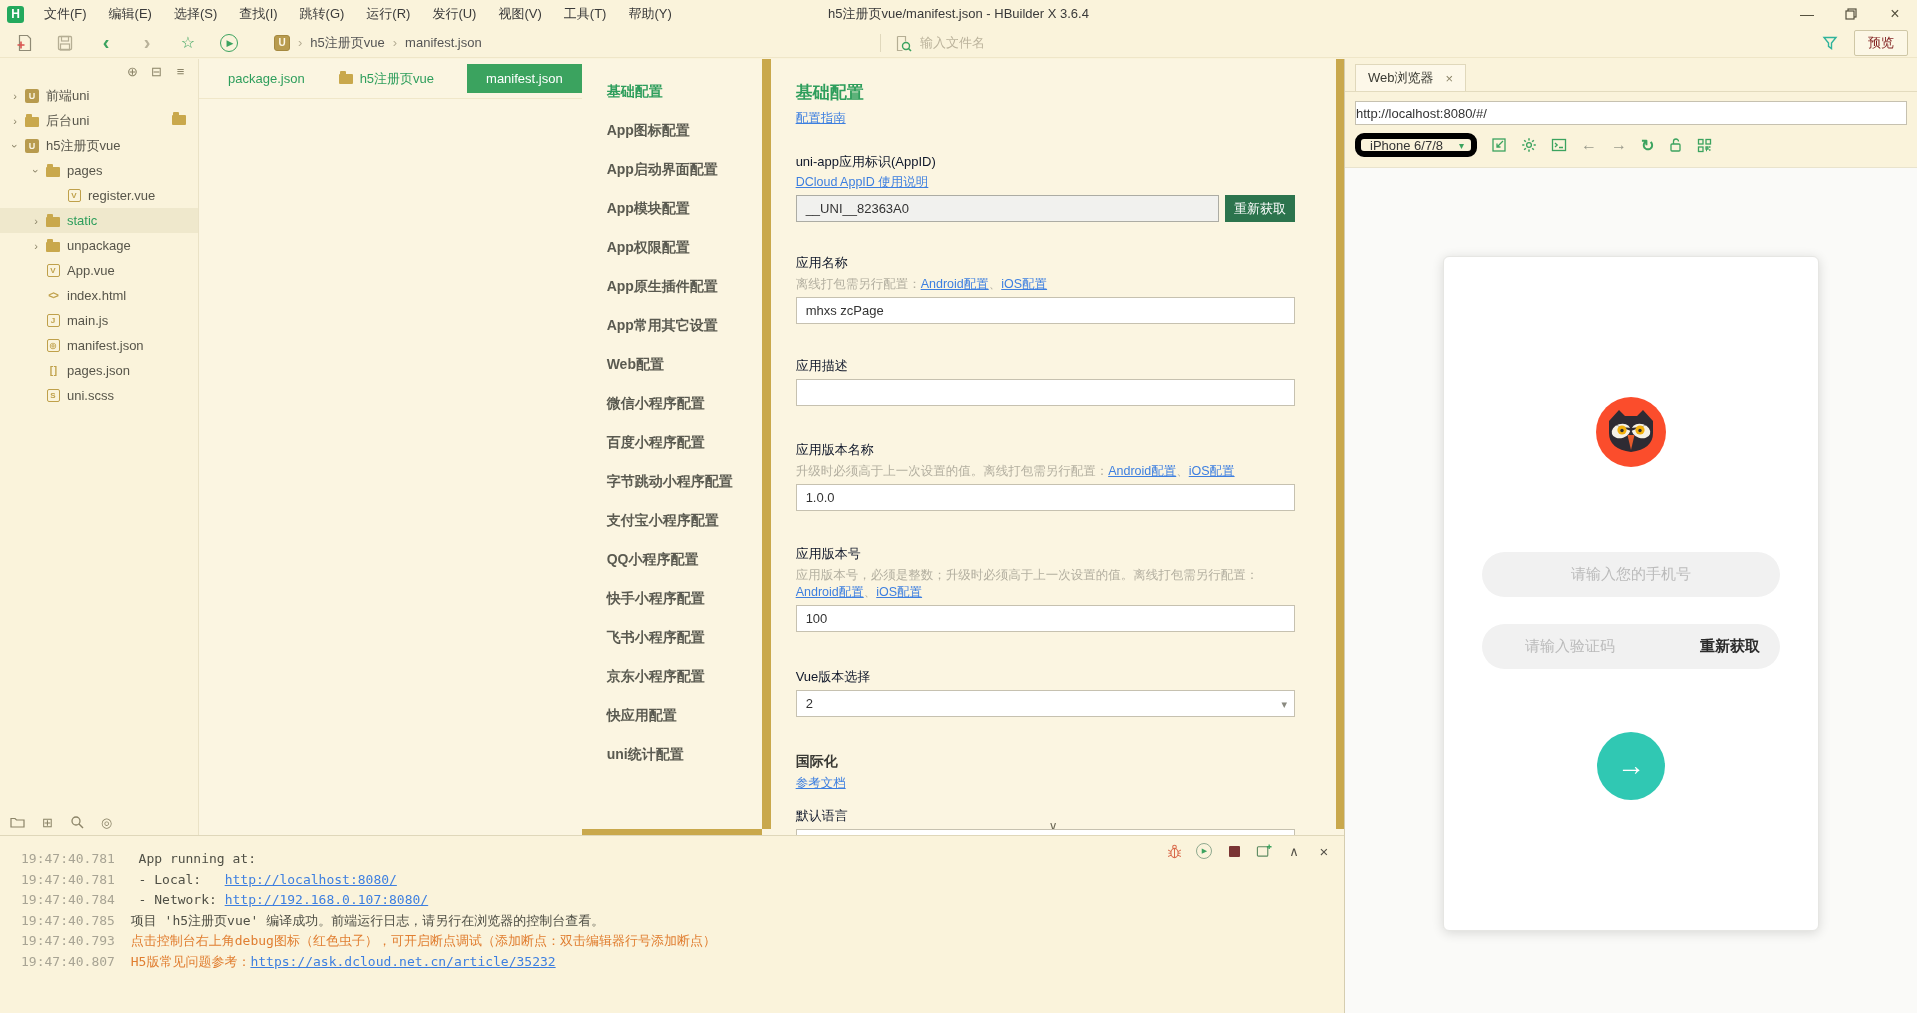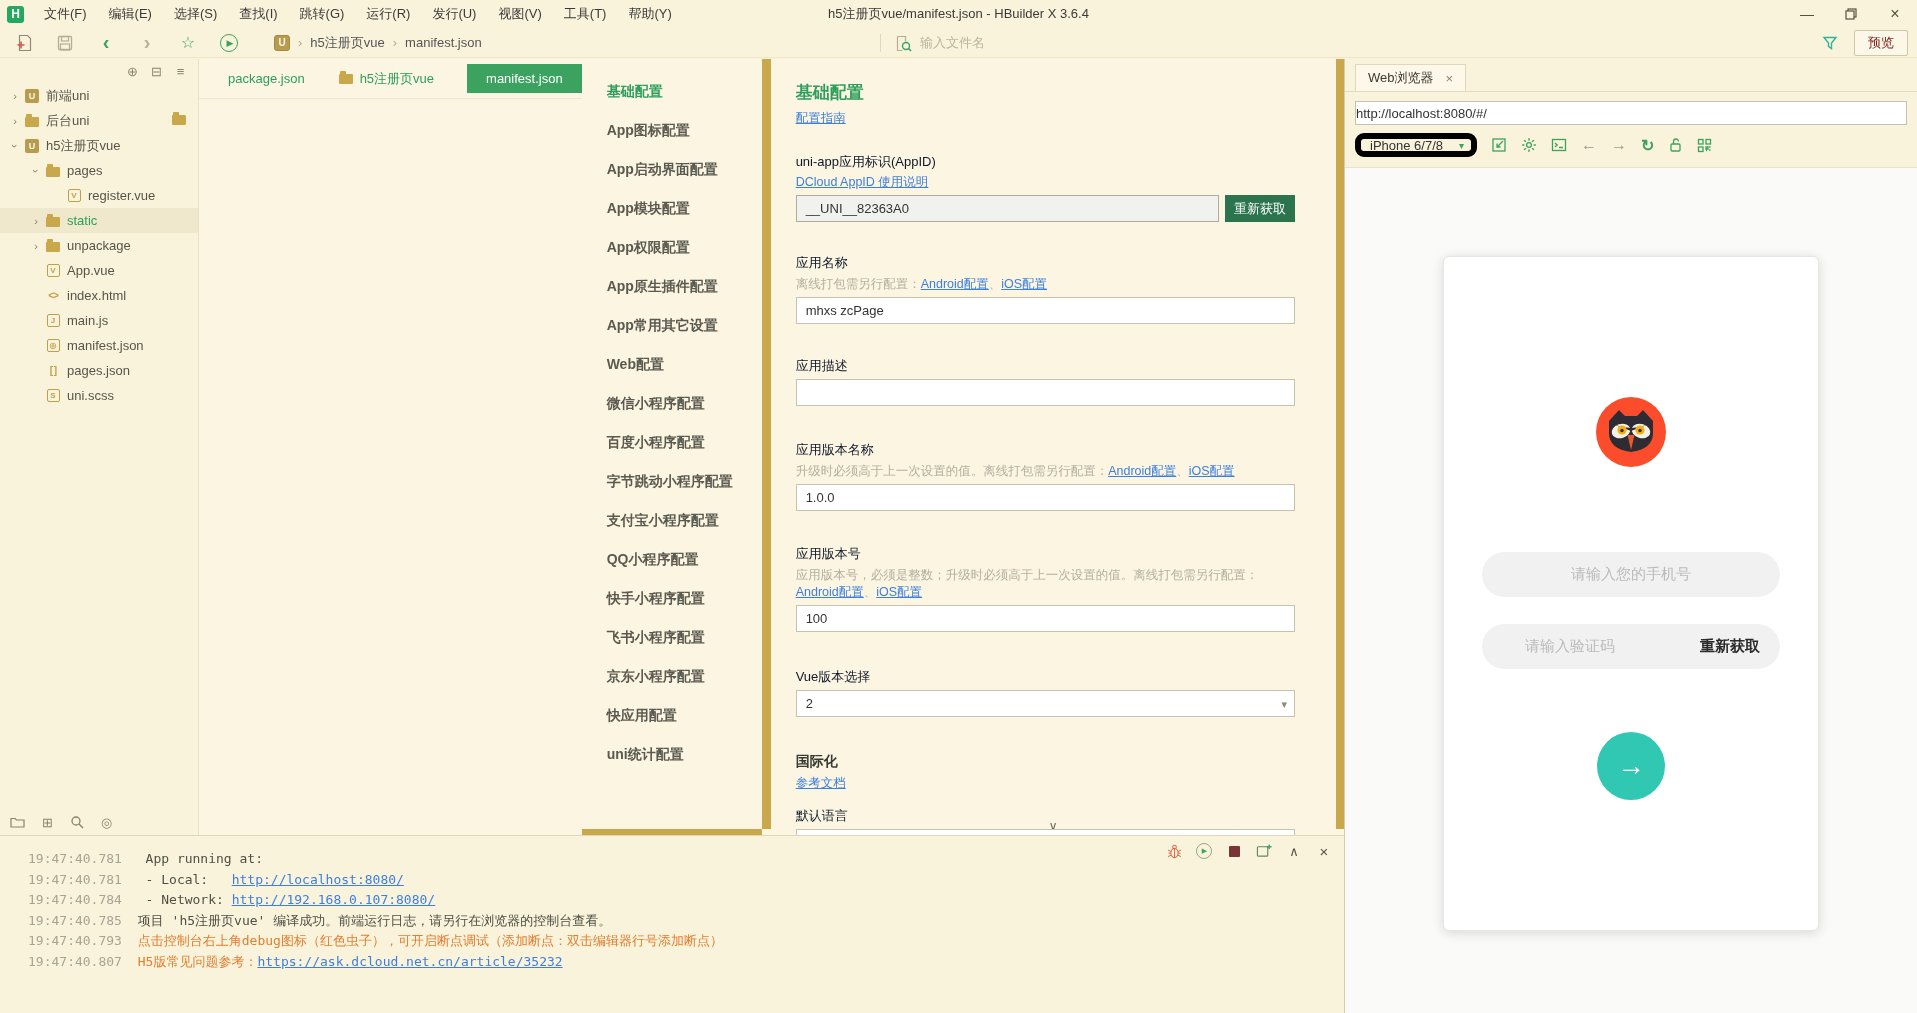--- a/index.html
+++ b/index.html
@@ -99,21 +99,21 @@
   .lang-label{margin-top:15px}
   
   .console{flex:1;border-top:1px solid #DFD7BA;position:relative;background:#FAF3DB}
   .console-tabs{height:30px;display:flex;align-items:flex-end;padding-left:28px;gap:42px}
   .console-tab{font-size:13px;color:#6b6857;padding-bottom:7px;border-bottom:2px solid transparent;cursor:pointer;white-space:nowrap}
   .console-tab.active{color:#3a3a32;border-bottom-color:#3BA35F}
   .console-icons{position:absolute;right:12px;top:7px;display:flex;align-items:center;gap:14px}
   .c-icon{width:16px;height:16px;display:flex;align-items:center;justify-content:center;cursor:pointer;font-size:13px;color:#55524a}
   .c-run{width:16px;height:16px;border:1.2px solid #8fa98f;border-radius:50%;display:flex;align-items:center;justify-content:center;color:#3BA35F;font-size:7px;padding-left:1px}
   .c-stop{width:11px;height:11px;background:#7A3434;border-radius:1px}
-  .console-logs{padding:13px 0 0 28px;font-family:"DejaVu Sans Mono",monospace;font-size:13px;line-height:20.5px;color:#4f4f45}
+  .console-logs{padding:13px 0 0 21px;font-family:"DejaVu Sans Mono",monospace;font-size:13px;line-height:20.5px;color:#4f4f45}
   .log-line{white-space:pre}
   .log-time{color:#A8A494;margin-right:8px}
   .log-link{color:#3D7FE0;text-decoration:underline;cursor:pointer}
   .log-line[data-color="orange"] .log-text{color:#E07E31}
   
   .right-panel{flex:1;display:flex;flex-direction:column;background:#FAF3DB}
   .rp-tabbar{height:33px;display:flex;align-items:flex-end;padding-left:10px;border-bottom:1px solid #E3DBBE}
   .rp-tab{height:27px;display:flex;align-items:center;gap:12px;padding:0 12px;background:#FDF8E9;
           border:1px solid #E0D8BB;border-bottom:none;font-size:13px;color:#3a3a32}
   .rp-tab-close{color:#8b8468;font-size:13px;cursor:pointer}

